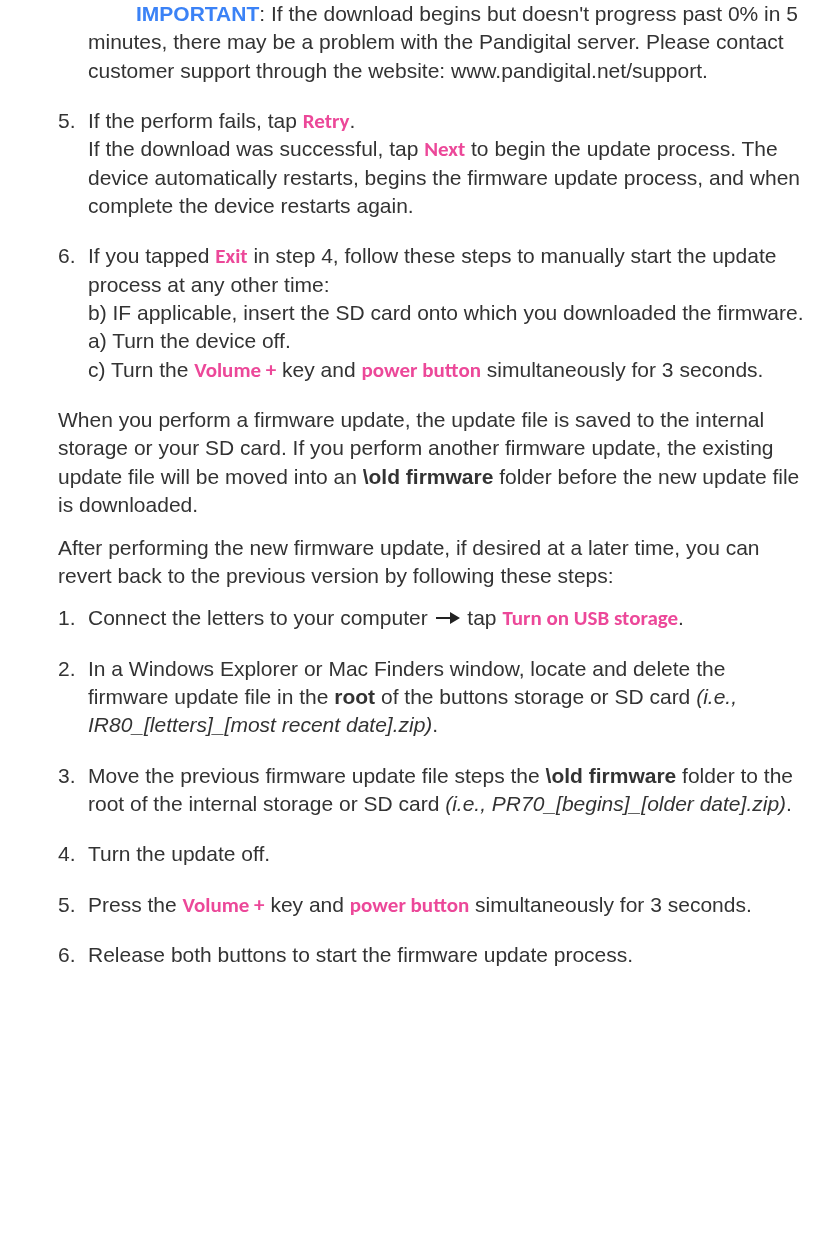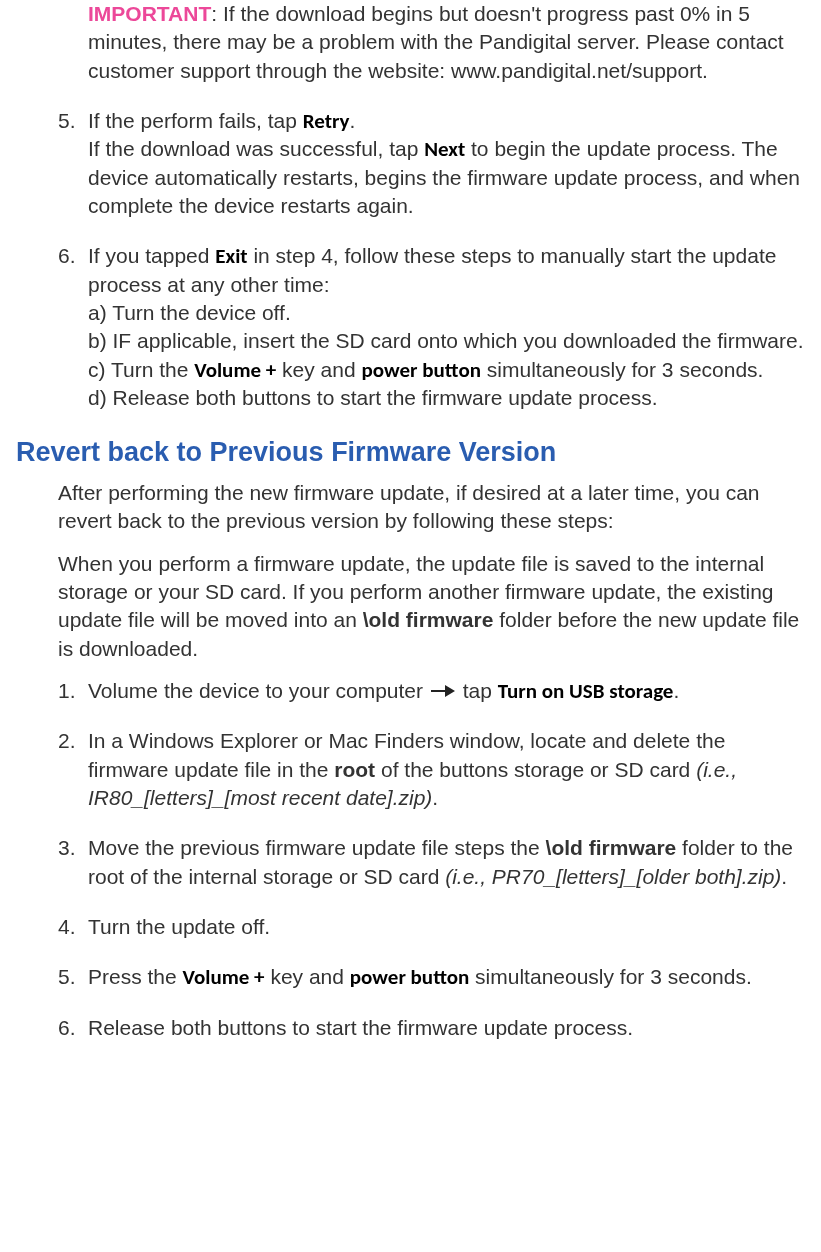--- a/index.html
+++ b/index.html
@@ -19,25 +19,26 @@
       margin-bottom: 22px;
       padding-left: 72px;
       position: relative;
     }
     .step-num {
       position: absolute;
       left: 42px;
       top: 0;
     }
     .important-label {
-      color: #ec4899;
+      color: #3b82f6;
       font-weight: bold;
+      margin-left: 48px;
     }
     .blue-bold-alt {
-      color: #000000;
+      color: #ec4899;
       font-family: Calibri, Arial, sans-serif;
       font-weight: bold;
     }
     .bold {
       font-weight: bold;
     }
     .italic {
       font-style: italic;
     }
     .section-heading {
@@ -74,51 +75,49 @@
     <span class="step-num">5.</span>
     <span class="nowrap-line">
       <span>If the perform fails, tap </span><span class="blue-bold-alt">Retry</span><span>.</span>
     </span>
     <span>If the download was successful, tap </span><span class="blue-bold-alt">Next</span><span> to begin the update process. The device automatically restarts, begins the firmware update process, and when complete the device restarts again.</span>
   </div>
 
   <div class="step-item">
     <span class="step-num">6.</span>
     <span>If you tapped </span><span class="blue-bold-alt">Exit</span><span> in step 4, follow these steps to manually start the update process at any other time:</span>
+    <span class="substep">b) IF applicable, insert the SD card onto which you downloaded the firmware.</span>
     <span class="substep">a) Turn the device off.</span>
-    <span class="substep">b) IF applicable, insert the SD card onto which you downloaded the firmware.</span>
     <span class="substep">
       <span>c) Turn the </span><span class="blue-bold-alt">Volume +</span><span> key and </span><span class="blue-bold-alt">power button</span><span> simultaneously for 3 seconds.</span>
     </span>
-    <span class="substep">d) Release both buttons to start the firmware update process.</span>
   </div>
 
-  <div class="section-heading">Revert back to Previous Firmware Version</div>
-
-  <div class="section-para">After performing the new firmware update, if desired at a later time, you can revert back to the previous version by following these steps:</div>
 
   <div class="section-para">
     <span>When you perform a firmware update, the update file is saved to the internal storage or your SD card. If you perform another firmware update, the existing update file will be moved into an </span><span class="bold">\old firmware</span><span> folder before the new update file is downloaded.</span>
   </div>
 
+  <div class="section-para">After performing the new firmware update, if desired at a later time, you can revert back to the previous version by following these steps:</div>
+
   <div class="step-item">
     <span class="step-num">1.</span>
-    <span>Volume the device to your computer </span><span class="arrow-icon"><svg viewBox="0 0 24 18" width="24" height="18">
+    <span>Connect the letters to your computer </span><span class="arrow-icon"><svg viewBox="0 0 24 18" width="24" height="18">
           <path d="M0 8 L14 8 L14 3 L24 9 L14 15 L14 10 L0 10 Z" fill="#222"></path>
         </svg></span><span> tap </span><span class="blue-bold-alt">Turn on USB storage</span><span>.</span>
   </div>
 
   <div class="step-item">
     <span class="step-num">2.</span>
     <span>In a Windows Explorer or Mac Finders window, locate and delete the firmware update file in the </span><span class="bold">root</span><span> of the buttons storage or SD card </span><span class="italic">(i.e., IR80_[letters]_[most recent date].zip)</span><span>.</span>
   </div>
 
   <div class="step-item">
     <span class="step-num">3.</span>
-    <span>Move the previous firmware update file steps the </span><span class="bold">\old firmware</span><span> folder to the root of the internal storage or SD card </span><span class="italic">(i.e., PR70_[letters]_[older both].zip)</span><span>.</span>
+    <span>Move the previous firmware update file steps the </span><span class="bold">\old firmware</span><span> folder to the root of the internal storage or SD card </span><span class="italic">(i.e., PR70_[begins]_[older date].zip)</span><span>.</span>
   </div>
 
   <div class="step-item">
     <span class="step-num">4.</span>
     <span>Turn the update off.</span>
   </div>
 
   <div class="step-item">
     <span class="step-num">5.</span>
     <span>Press the </span><span class="blue-bold-alt">Volume +</span><span> key and </span><span class="blue-bold-alt">power button</span><span> simultaneously for 3 seconds.</span>

